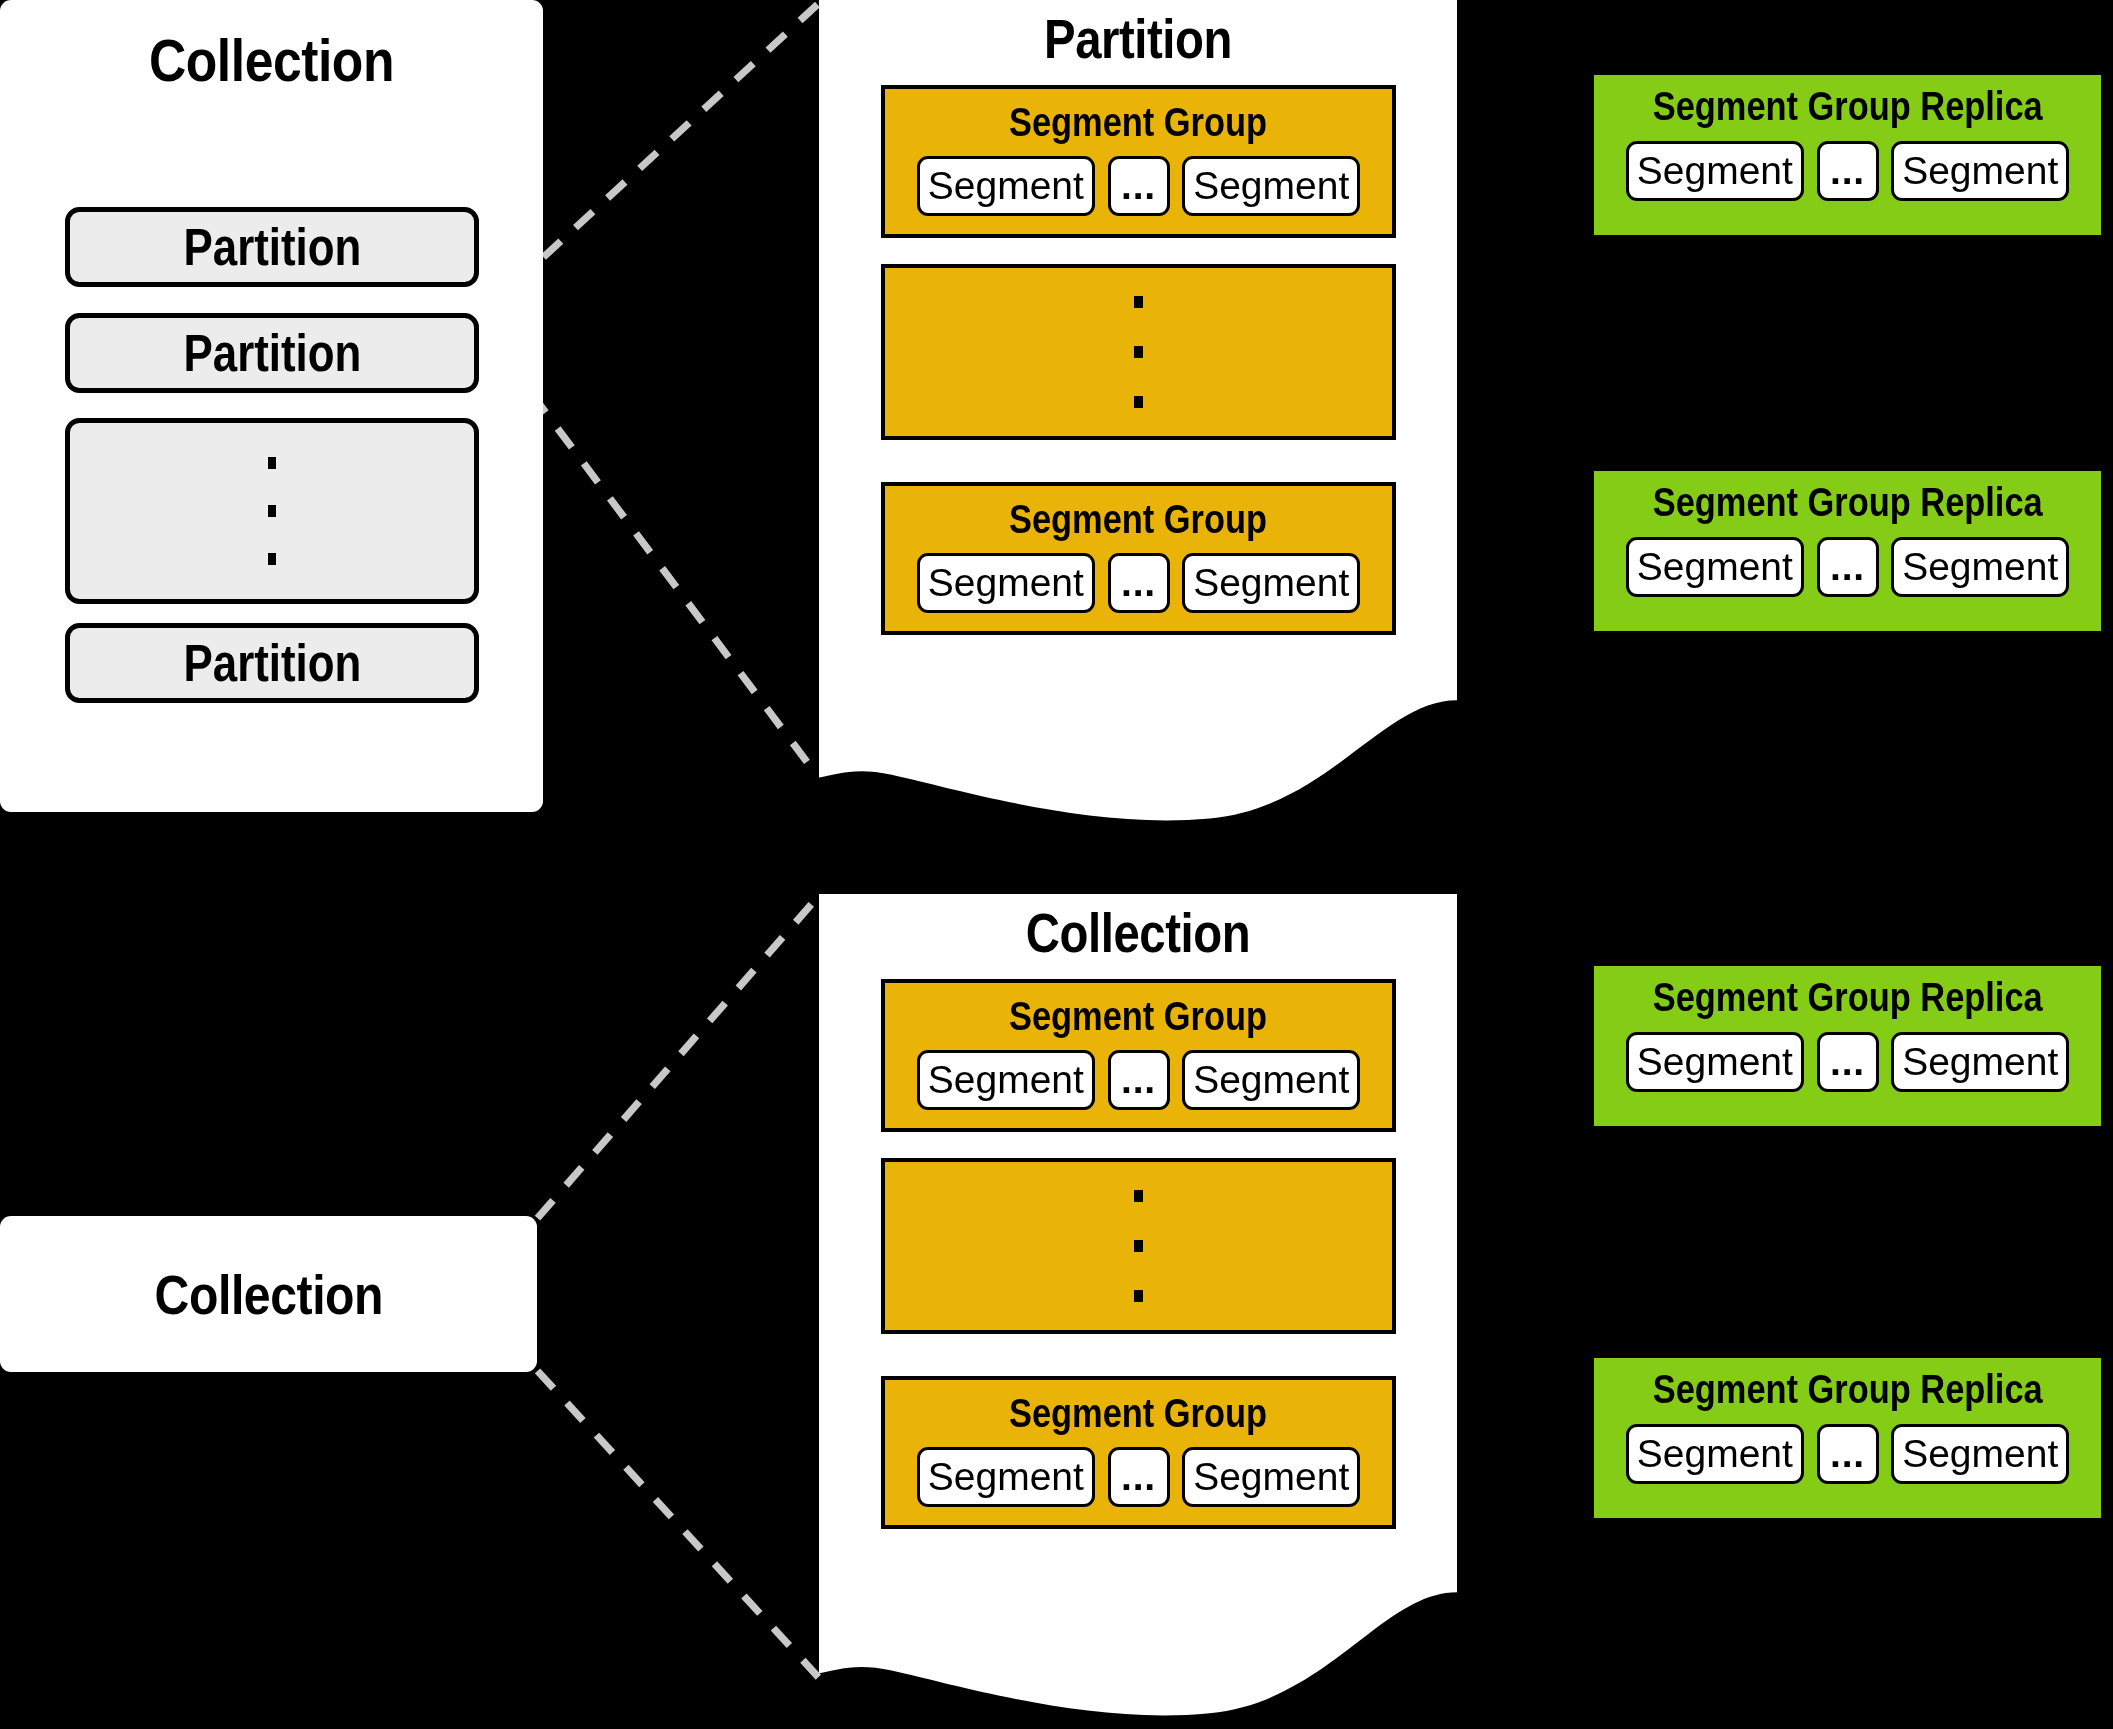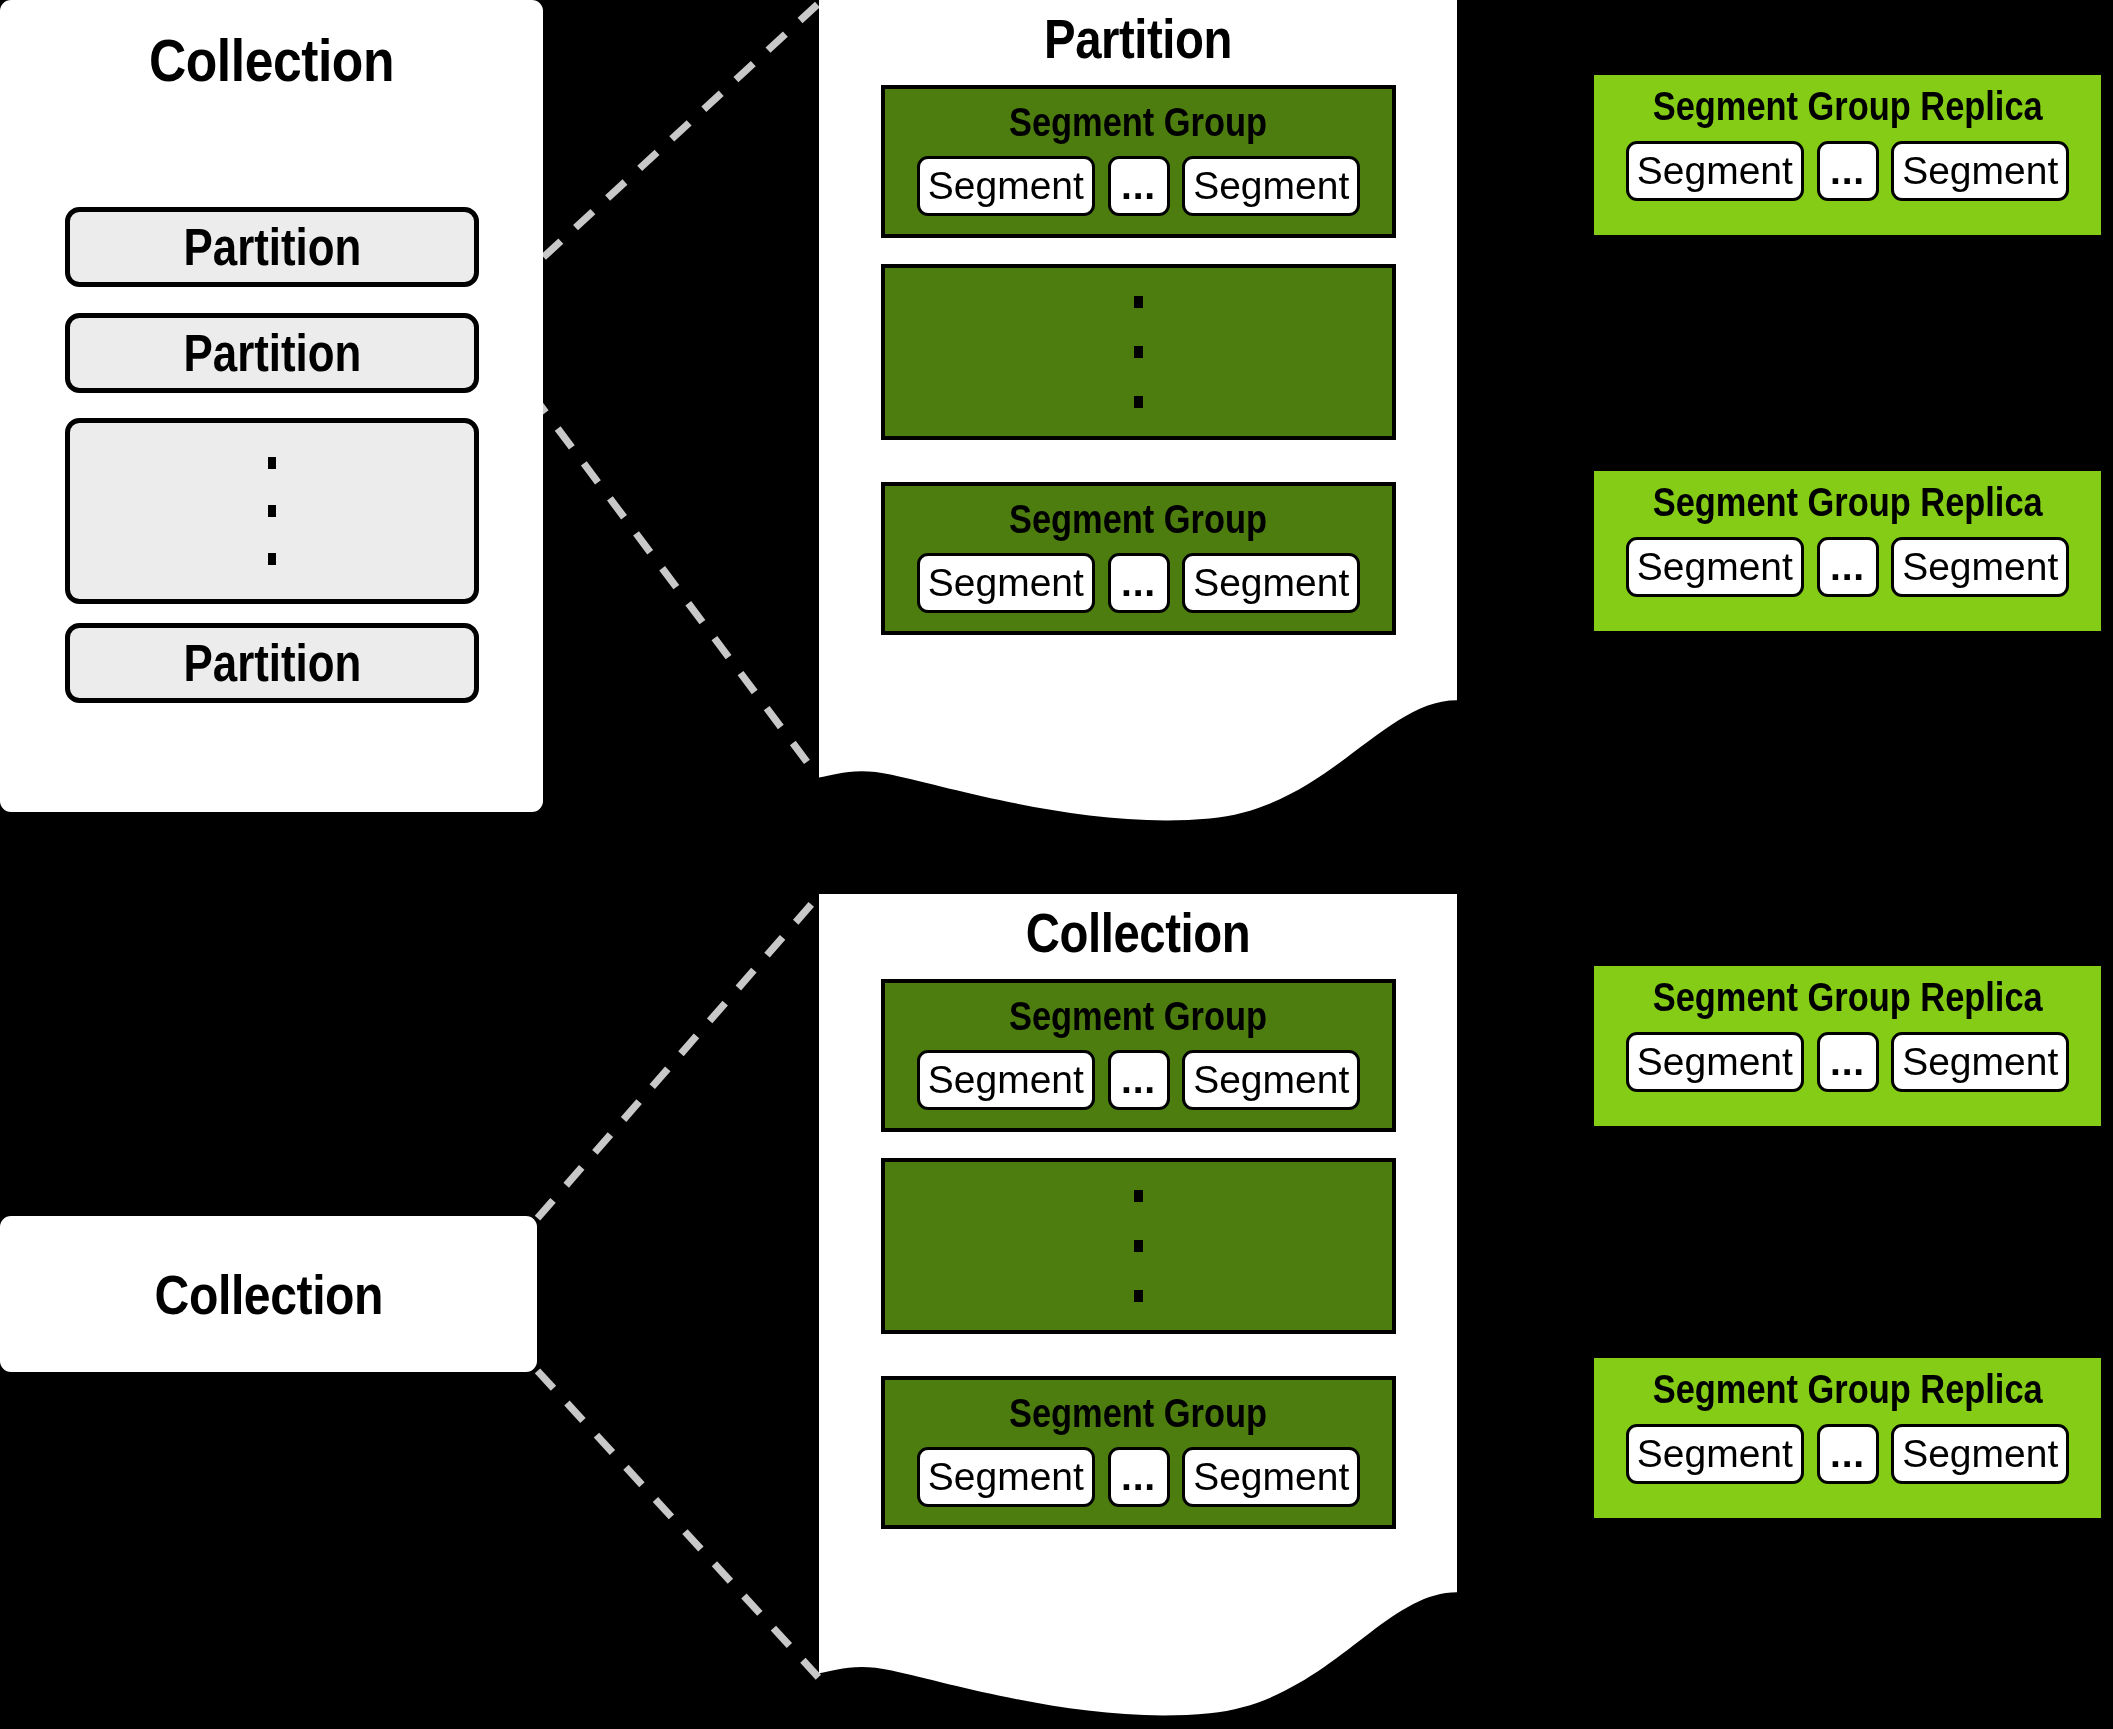--- a/index.html
+++ b/index.html
@@ -63,21 +63,21 @@
   }
   .vdots i {
     display: block;
     width: 8.2px;
     height: 11.8px;
     background: #000;
   }
 
   
   .seg-group {
-    background: #4d7c0f;
+    background: #eab308;
     border: 4.5px solid #000000;
     box-sizing: border-box;
     display: flex;
     flex-direction: column;
     align-items: center;
   }
   .seg-group > .sg-title {
     font-weight: bold;
     font-size: 40px;
     color: #000;

